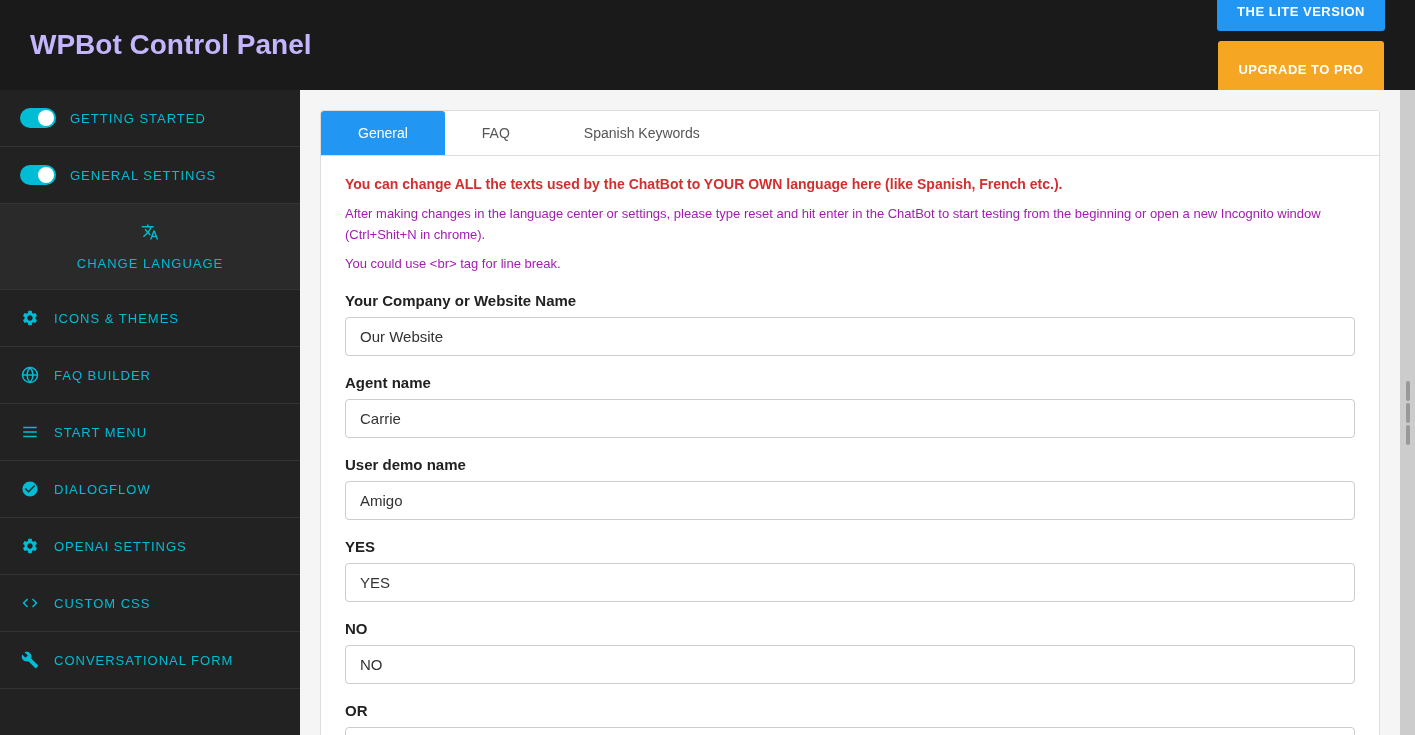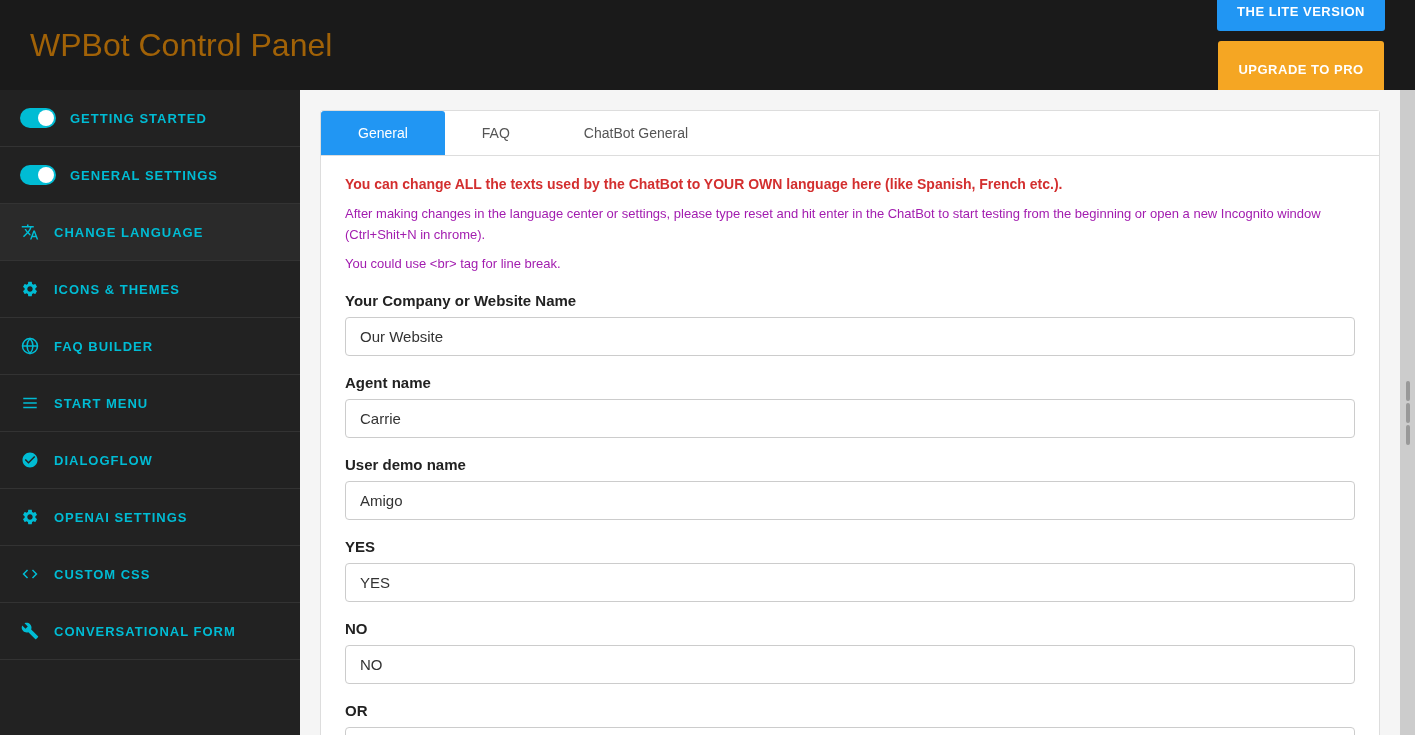--- a/index.html
+++ b/index.html
@@ -8,23 +8,23 @@
     
     .header {
       background: #1a1a1a;
       height: 90px;
       display: flex;
       align-items: center;
       padding: 0 30px;
       position: relative;
     }
     .header-title {
-      color: #a16207;
-      font-size: 32px;
-      font-weight: normal;
+      color: #c4b5fd;
+      font-size: 28px;
+      font-weight: bold;
       flex: 1;
     }
     .header-buttons {
       display: flex;
       gap: 10px;
       align-items: center;
       flex-direction: column;
     }
     .btn-lite {
       background: #2196f3;
@@ -64,26 +64,26 @@
     }
 
     .sidebar-item {
       display: flex;
       align-items: center;
       padding: 18px 20px;
       border-bottom: 1px solid #333;
       cursor: pointer;
       color: #00bcd4;
       font-size: 13px;
-      font-weight: bold;
+      font-weight: normal;
       letter-spacing: 1px;
       text-transform: uppercase;
       gap: 14px;
     }
-    .sidebar-item.active { background: #2a2a2a; }
+    .sidebar-item.active { background: #2a2a2a; flex-direction: column; }
 
     .sidebar-icon {
       width: 20px;
       height: 20px;
       color: #00bcd4;
       display: flex;
       align-items: center;
       justify-content: center;
       font-size: 16px;
       flex-shrink: 0;
@@ -337,21 +337,21 @@
         </defs>
         <line x1="20" y1="100" x2="90" y2="20" stroke="red" stroke-width="8" marker-end="url(#arrowhead)"></line>
       </svg>
     </div>
 
     <div class="content-card">
 
       <div class="tabs">
         <button class="tab active">General</button>
         <button class="tab">FAQ</button>
-        <button class="tab">ChatBot General</button>
+        <button class="tab">Spanish Keywords</button>
       </div>
 
       <div class="content-body">
         <p class="info-red">You can change ALL the texts used by the ChatBot to YOUR OWN language here (like Spanish, French etc.).</p>
         <p class="info-text">After making changes in the language center or settings, please type reset and hit enter in the ChatBot to start testing from the beginning or open a new Incognito window (Ctrl+Shit+N in chrome).</p>
         <p class="info-text">You could use &lt;br&gt; tag for line break.</p>
 
         <div>
           <p class="section-label">Your Company or Website Name</p>
           <input class="form-input" type="text" value="Our Website" style="">

